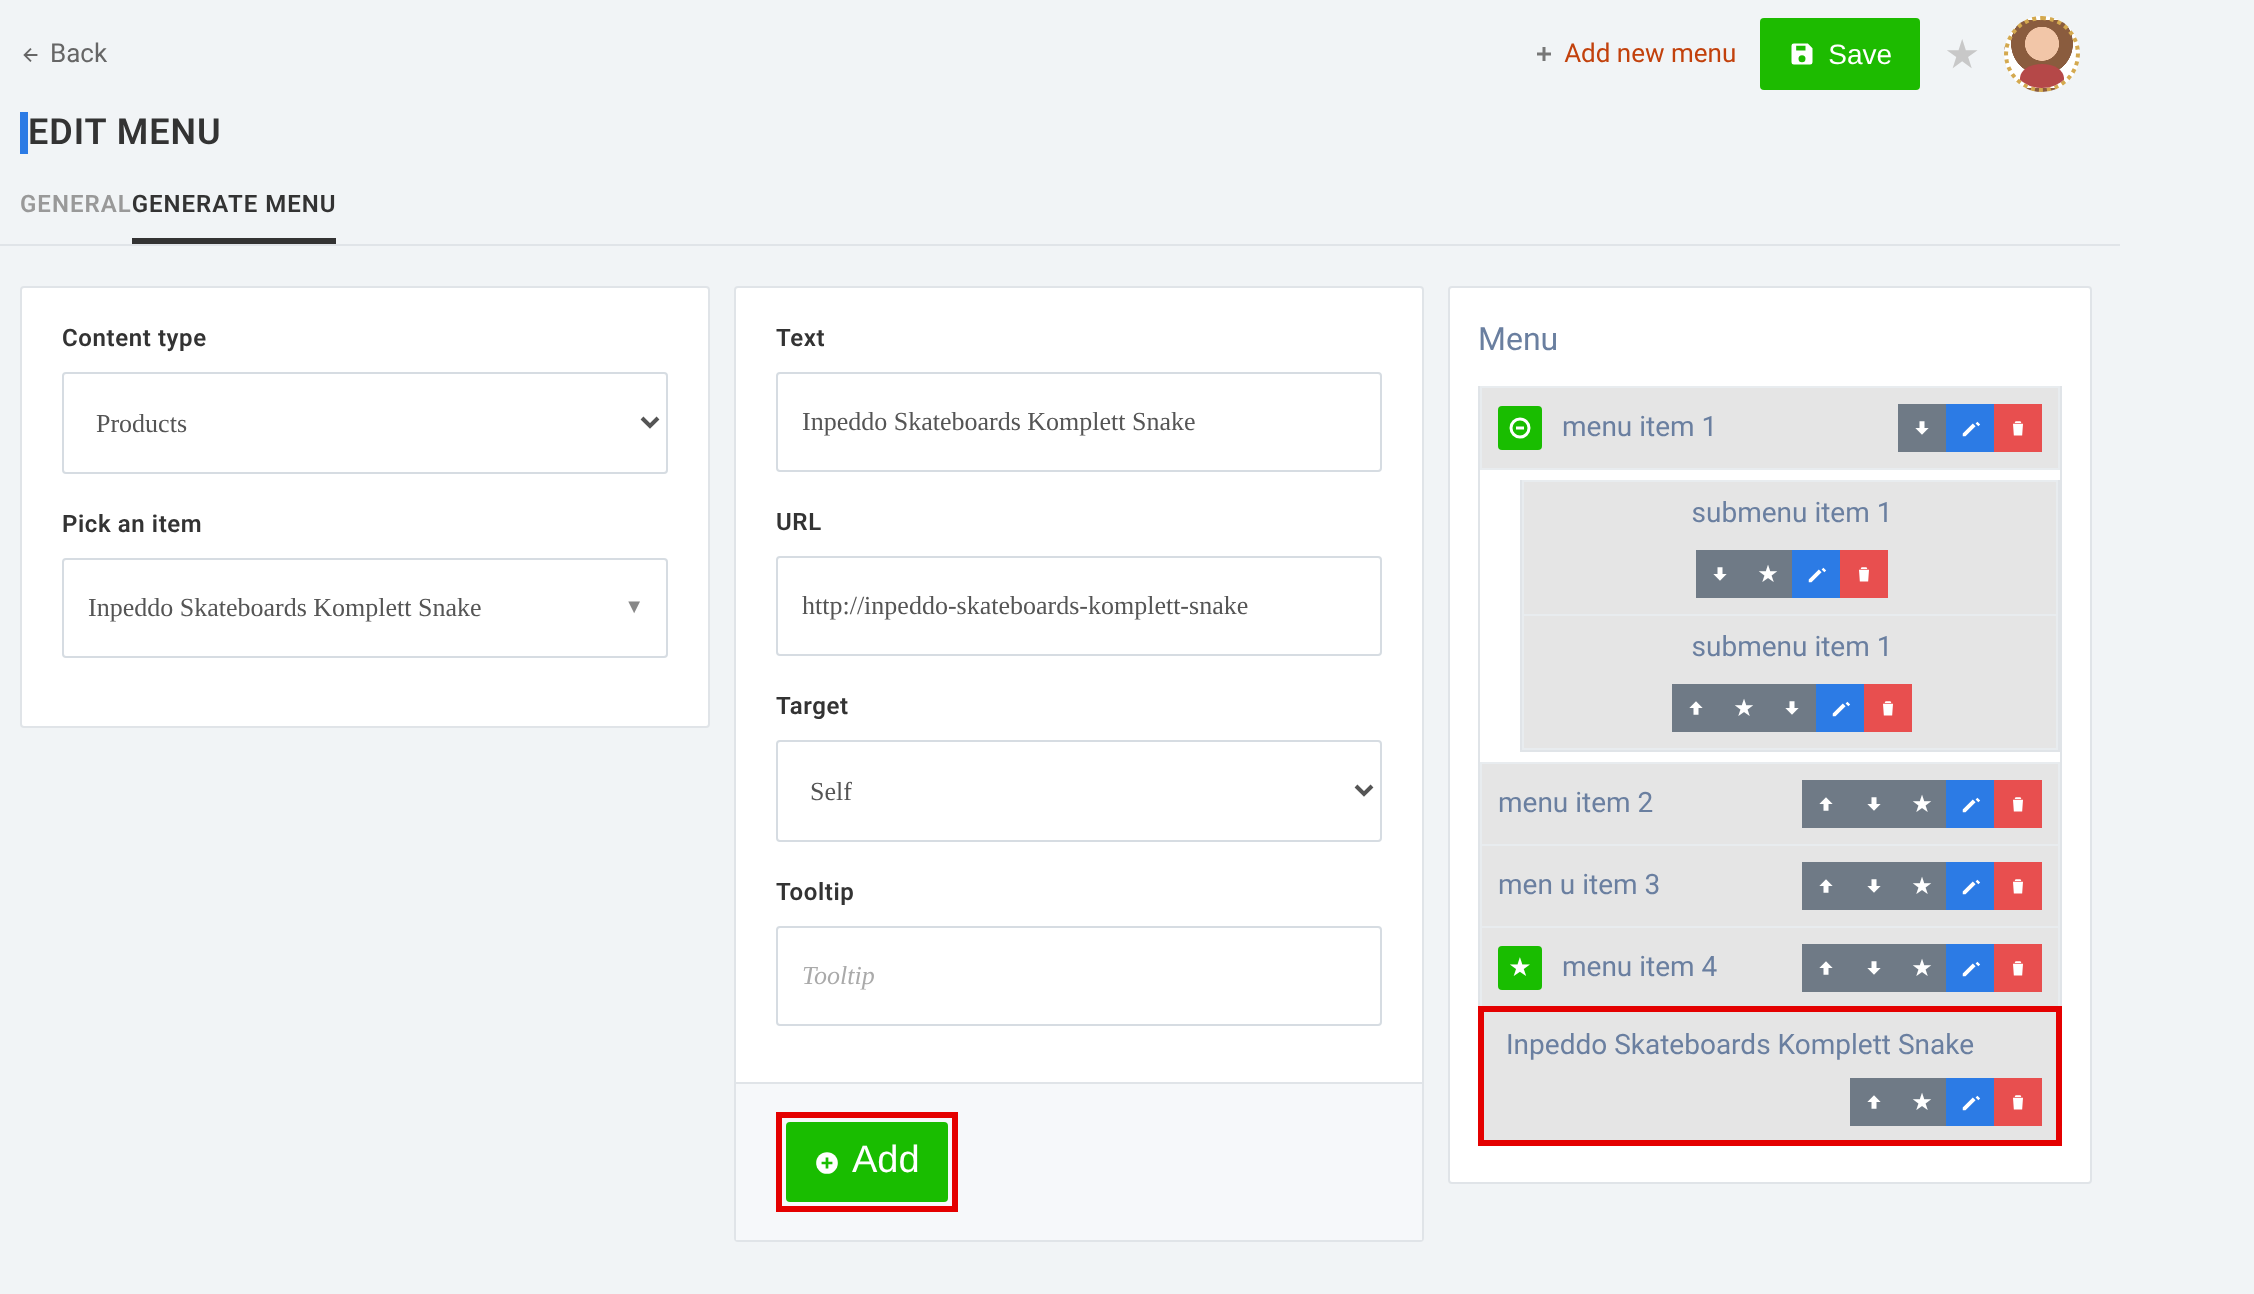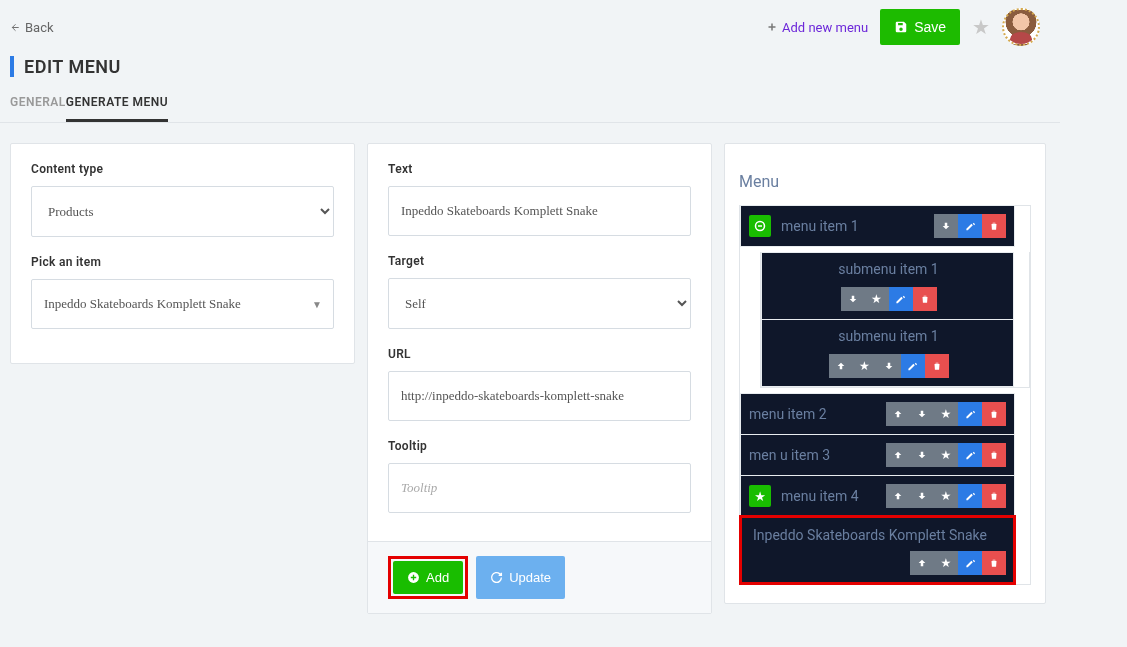--- a/index.html
+++ b/index.html
@@ -9,55 +9,55 @@
   color: #333;
   font-size: 13px;
 }
 .page { width: 1060px; min-height: 647px; position: relative; }
 .topbar {
   display: flex; justify-content: space-between; align-items: center;
   padding: 8px 20px 0 10px;
 }
 .back-link { color: #666; cursor: pointer; display: flex; align-items: center; gap: 4px; }
 .topbar-right { display: flex; align-items: center; gap: 12px; }
-.add-menu-link { color: #6d28d9; cursor: pointer; display: flex; align-items: center; gap: 4px; }
+.add-menu-link { color: #c2410c; cursor: pointer; display: flex; align-items: center; gap: 4px; }
 .btn-save {
   background: #1dbb00; color: #fff; border: none; padding: 10px 14px;
   font-size: 14px; cursor: pointer; display: flex; align-items: center; gap: 6px;
   border-radius: 2px;
 }
 .star-icon { color: #c8c8c8; font-size: 20px; cursor: pointer; }
 .avatar {
   width: 38px; height: 38px; border-radius: 50%;
   background: radial-gradient(circle at 50% 35%, #f2c6a8 30%, #8a5c3e 31%, #8a5c3e 55%, transparent 56%), #fff;
   border: 2px dotted #d4a94f;
   position: relative; overflow: hidden;
 }
 .avatar::after {
   content: ""; position: absolute; left: 6px; right: 6px; bottom: -2px; height: 14px;
   background: #b54848; border-radius: 50% 50% 0 0;
 }
 .title-row { padding: 10px 10px 0 10px; }
 .title-row h1 {
   font-size: 18px; font-weight: 600; color: #333;
-  border-left: 4px solid #2c7be5; padding-left: 10px; letter-spacing: 0.5px;
+  border-left: 4px solid #2c7be5; letter-spacing: 0.5px;
 }
 .tabs { display: flex; padding: 18px 10px 0 10px; border-bottom: 1px solid #e0e4e8; }
 .tab {
   color: #999; font-size: 12px; font-weight: 600; letter-spacing: 0.5px;
   padding-bottom: 10px; cursor: pointer; border-bottom: 3px solid transparent;
 }
 .tab.active { color: #333; border-bottom-color: #333; }
 .cols { display: flex; gap: 12px; padding: 20px 10px; align-items: flex-start; }
 .card {
   background: #fff; border: 1px solid #e0e4e8; border-radius: 2px;
 }
 .col1 { width: 345px; padding: 18px 20px 22px; }
 .col2 { width: 345px; padding: 18px 20px 0; display: flex; flex-direction: column; }
-.col3 { width: 322px; padding: 28px 14px 18px; }
+.col3 { width: 322px; padding: 16px 14px 18px; }
 .form-group { margin-bottom: 18px; }
 .form-group label {
   display: block; font-size: 12px; font-weight: 600; color: #333;
   margin-bottom: 10px; letter-spacing: 0.3px;
 }
 .form-control, select.form-control {
   width: 100%; padding: 16px 12px; border: 1px solid #d6dce2;
   font-size: 13px; color: #555; background: #fff; border-radius: 2px; font-family: Liberation Serif, serif;
 }
 .form-control::placeholder { color: #aaa; font-style: italic; }
@@ -65,35 +65,35 @@
 .select-wrap .caret {
   position: absolute; right: 12px; top: 50%; transform: translateY(-50%);
   font-size: 10px; color: #888; pointer-events: none;
 }
 .col2-footer {
   background: #f6f8fa; margin: 10px -20px 0; padding: 14px 20px;
   border-top: 1px solid #e0e4e8; display: flex; gap: 8px;
 }
 .btn-add {
   background: #19bd00; color: #fff; border: none; padding: 9px 14px;
-  font-size: 13px; cursor: pointer; display: flex; align-items: center; gap: 6px;
+  font-size: 19px; cursor: pointer; display: flex; align-items: center; gap: 6px;
   border-radius: 2px;
 }
 .btn-add-wrap { border: 3px solid #e40000; padding: 2px; }
 .btn-update {
   background: #6cb0ef; color: #fff; border: none; padding: 9px 14px;
   font-size: 13px; cursor: pointer; display: flex; align-items: center; gap: 6px;
   border-radius: 2px;
 }
 .menu-title { color: #6a7fa0; font-size: 16px; margin-bottom: 14px; }
 .tree-root { border: 1px solid #e0e4e8; }
 .tree-root ol { border: 1px solid #e0e4e8; border-top: none; }
 .tree-item {
-  border: 1px solid #e8ecef; background: #0f172a; padding: 8px 8px;
-  display: flex; align-items: center; gap: 10px; margin: -1px 15px 0 0;
+  border: 1px solid #e8ecef; background: #e5e5e5; padding: 8px 8px;
+  display: flex; align-items: center; gap: 10px; margin: -1px 0 0 0;
 }
 .tree-item .label { color: #6a7fa0; font-size: 14px; flex: 1; }
 .tree-children { margin: 6px 0 6px 20px; }
 .tree-children .tree-item { padding-left: 10px; flex-direction: column; }
 .action-strip { display: flex; }
 .action-strip .ab {
   width: 24px; height: 24px; display: flex; align-items: center; justify-content: center;
   color: #fff; cursor: pointer; font-size: 12px;
 }
 .ab.gray { background: #6f7a86; }
@@ -175,53 +175,45 @@
         </div>
       </div>
     </div>
 
     <div class="card col2">
       <div class="form-group">
         <label>Text</label>
         <input class="form-control" value="Inpeddo Skateboards Komplett Snake" style="">
       </div>
       <div class="form-group">
+        <label>URL</label>
+        <input class="form-control" value="http://inpeddo-skateboards-komplett-snake" style="">
+      </div>
+      <div class="form-group">
         <label>Target</label>
         <select class="form-control">
           <option>Self</option>
         </select>
-      </div>
-      <div class="form-group">
-        <label>URL</label>
-        <input class="form-control" value="http://inpeddo-skateboards-komplett-snake" style="">
       </div>
       <div class="form-group">
         <label>Tooltip</label>
         <input class="form-control" placeholder="Tooltip" style="">
       </div>
       <div class="col2-footer">
         <div class="btn-add-wrap">
           <button class="btn-add">
             <span class="icon">
               <svg width="13" height="13" viewBox="0 0 24 24" fill="#fff">
                   <circle cx="12" cy="12" r="10" fill="#fff"></circle>
                   <path d="M12 7v10M7 12h10" stroke="#19bd00" stroke-width="2.5"></path>
                 </svg>
             </span>
             <span>Add</span>
           </button>
         </div>
-        <button class="btn-update">
-          <span class="icon">
-            <svg width="13" height="13" viewBox="0 0 24 24" fill="none" stroke="#fff" stroke-width="2.5">
-                <path d="M21 12a9 9 0 1 1-3-6.7L21 8M21 3v5h-5"></path>
-              </svg>
-          </span>
-          <span>Update</span>
-        </button>
       </div>
     </div>
 
     <div class="card col3">
       <div class="menu-title">Menu</div>
 
       <div class="tree-root">
 
         <div class="tree-item">
           <span class="expand-badge">

